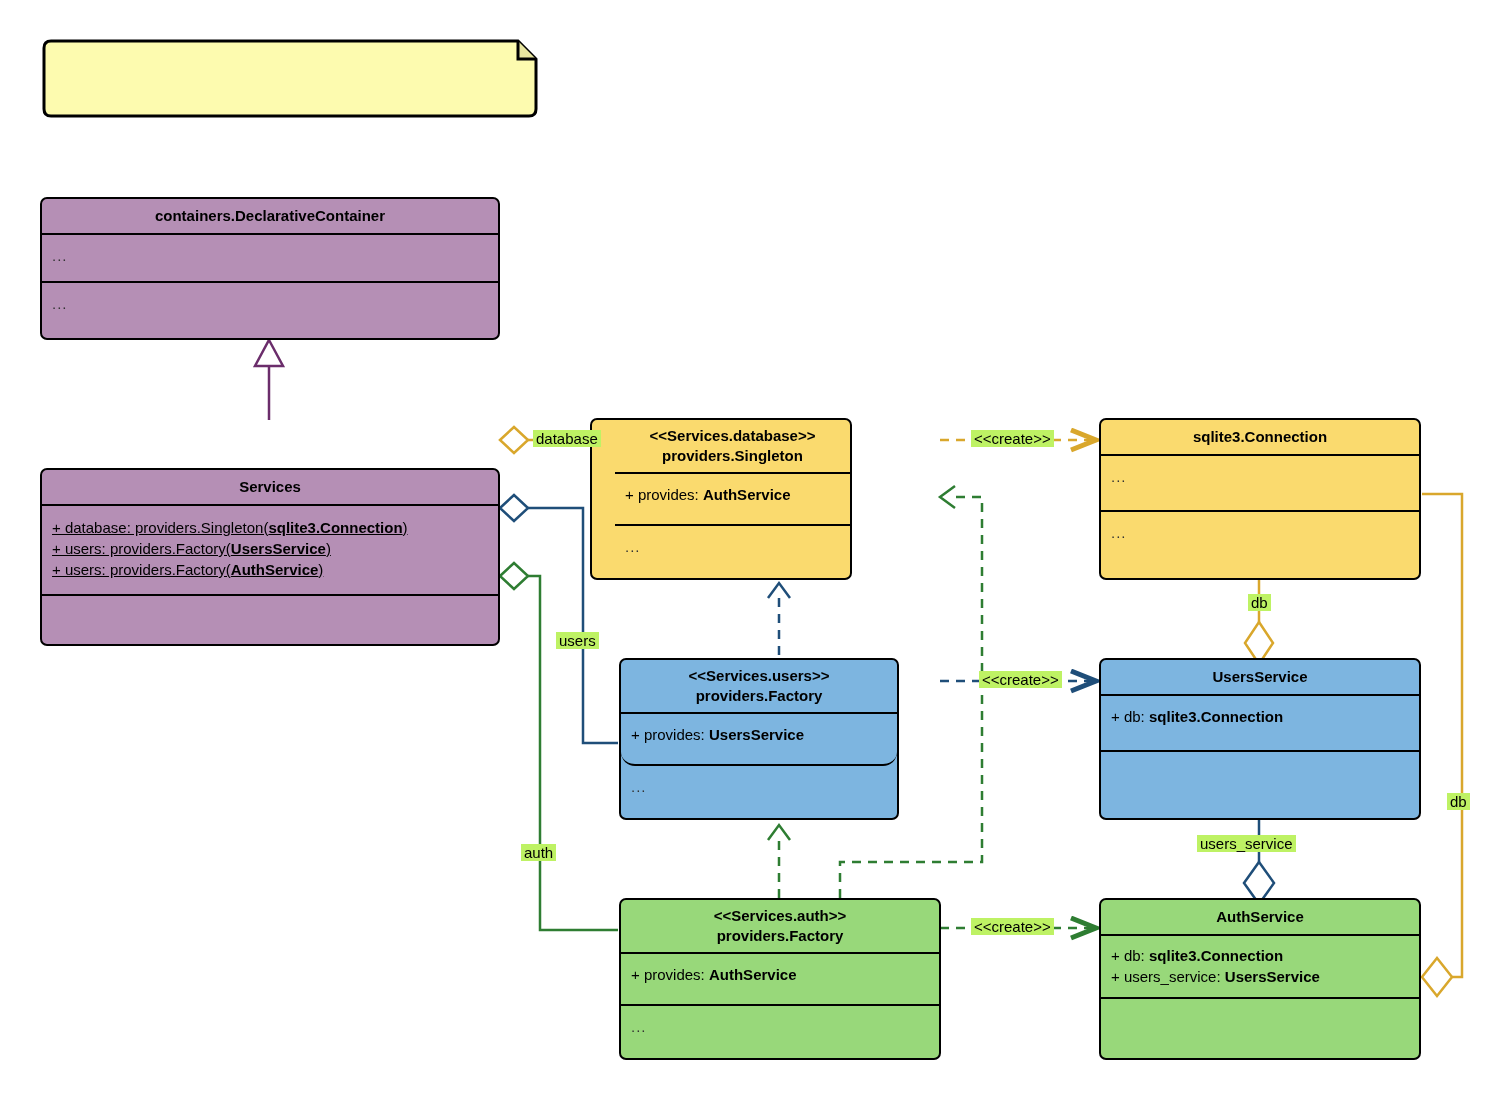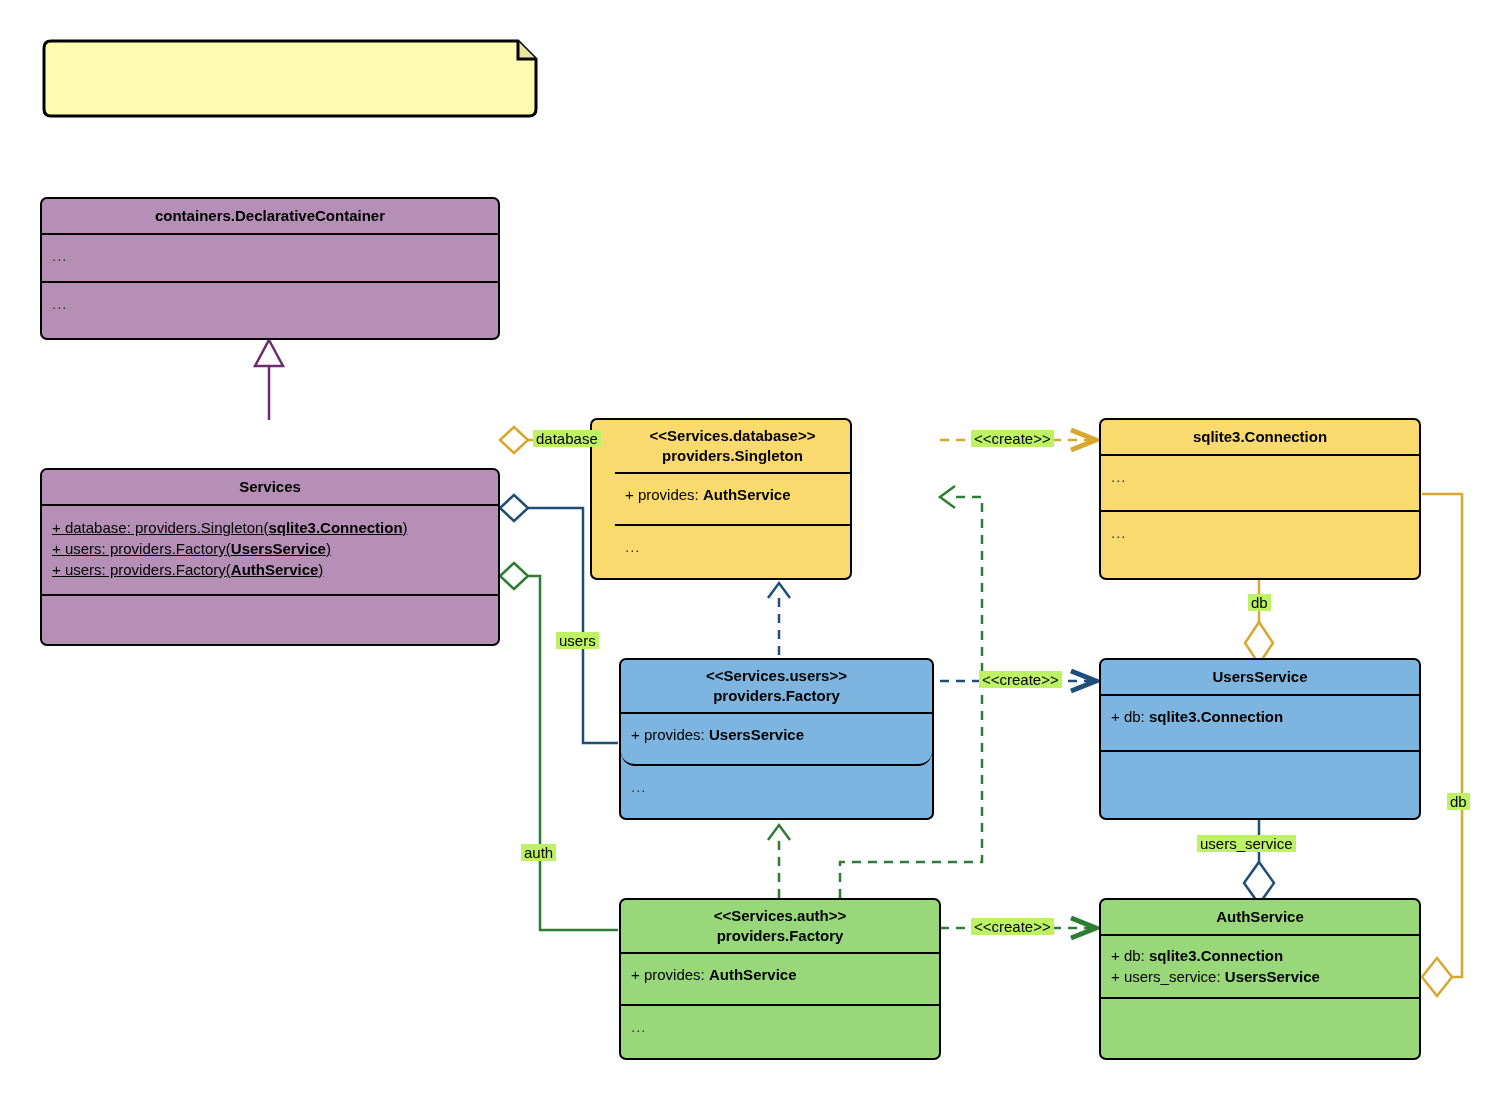--- a/index.html
+++ b/index.html
@@ -233,21 +233,21 @@
   <div class="uml yellow" style="left:1099px; top:418px; width:322px; height:162px;">
     <div class="hdr">sqlite3.Connection</div>
     <div class="cmp divided" style="height:56px;">
       <span class="dots">...</span>
     </div>
     <div class="cmp" style="height:58px;">
       <span class="dots">...</span>
     </div>
   </div>
 
-  <div class="uml blue" style="left:619px; top:658px; width:315px; height:162px;">
+  <div class="uml blue" style="left:619px; top:658px; width:280px; height:162px;">
     <div class="hdr" style="padding:6px 6px;">
       <div>&lt;&lt;Services.users&gt;&gt;</div>
       <div>providers.Factory</div>
     </div>
     <div class="cmp divided" style="height:52px;border-radius:14px;">
       <span class="attr"><span>+ provides: </span><b>UsersService</b></span>
     </div>
     <div class="cmp" style="height:47px;">
       <span class="dots">...</span>
     </div>

